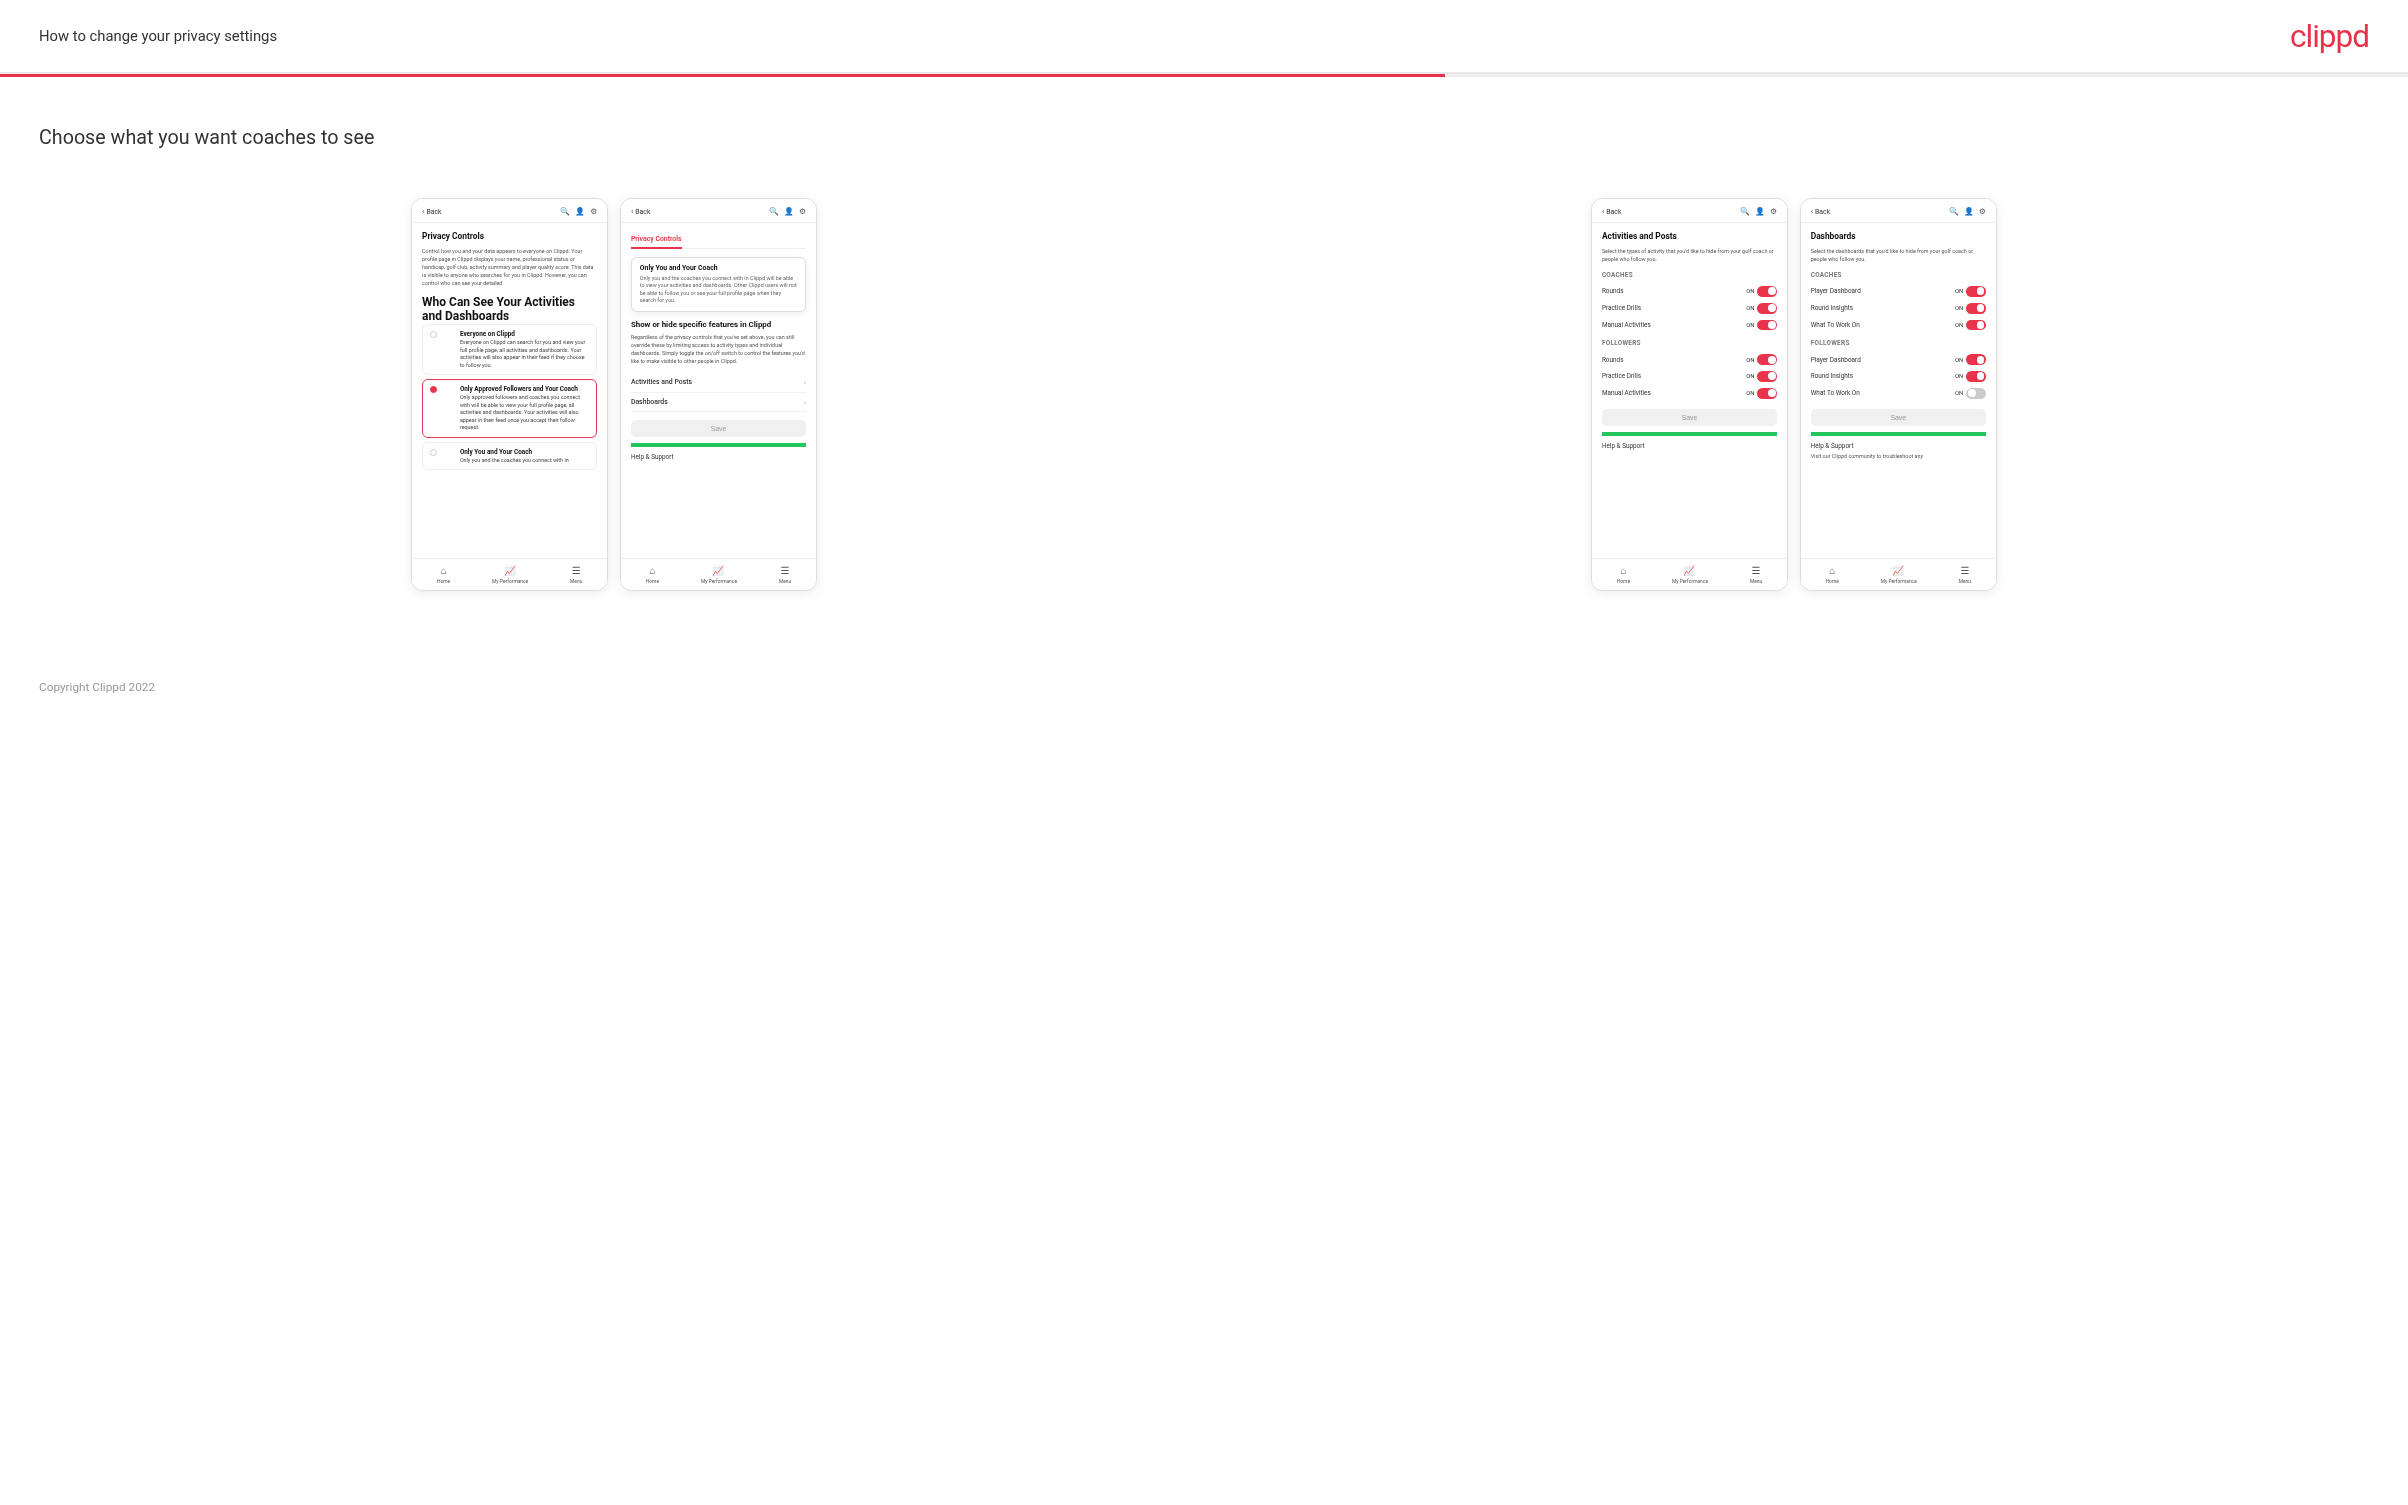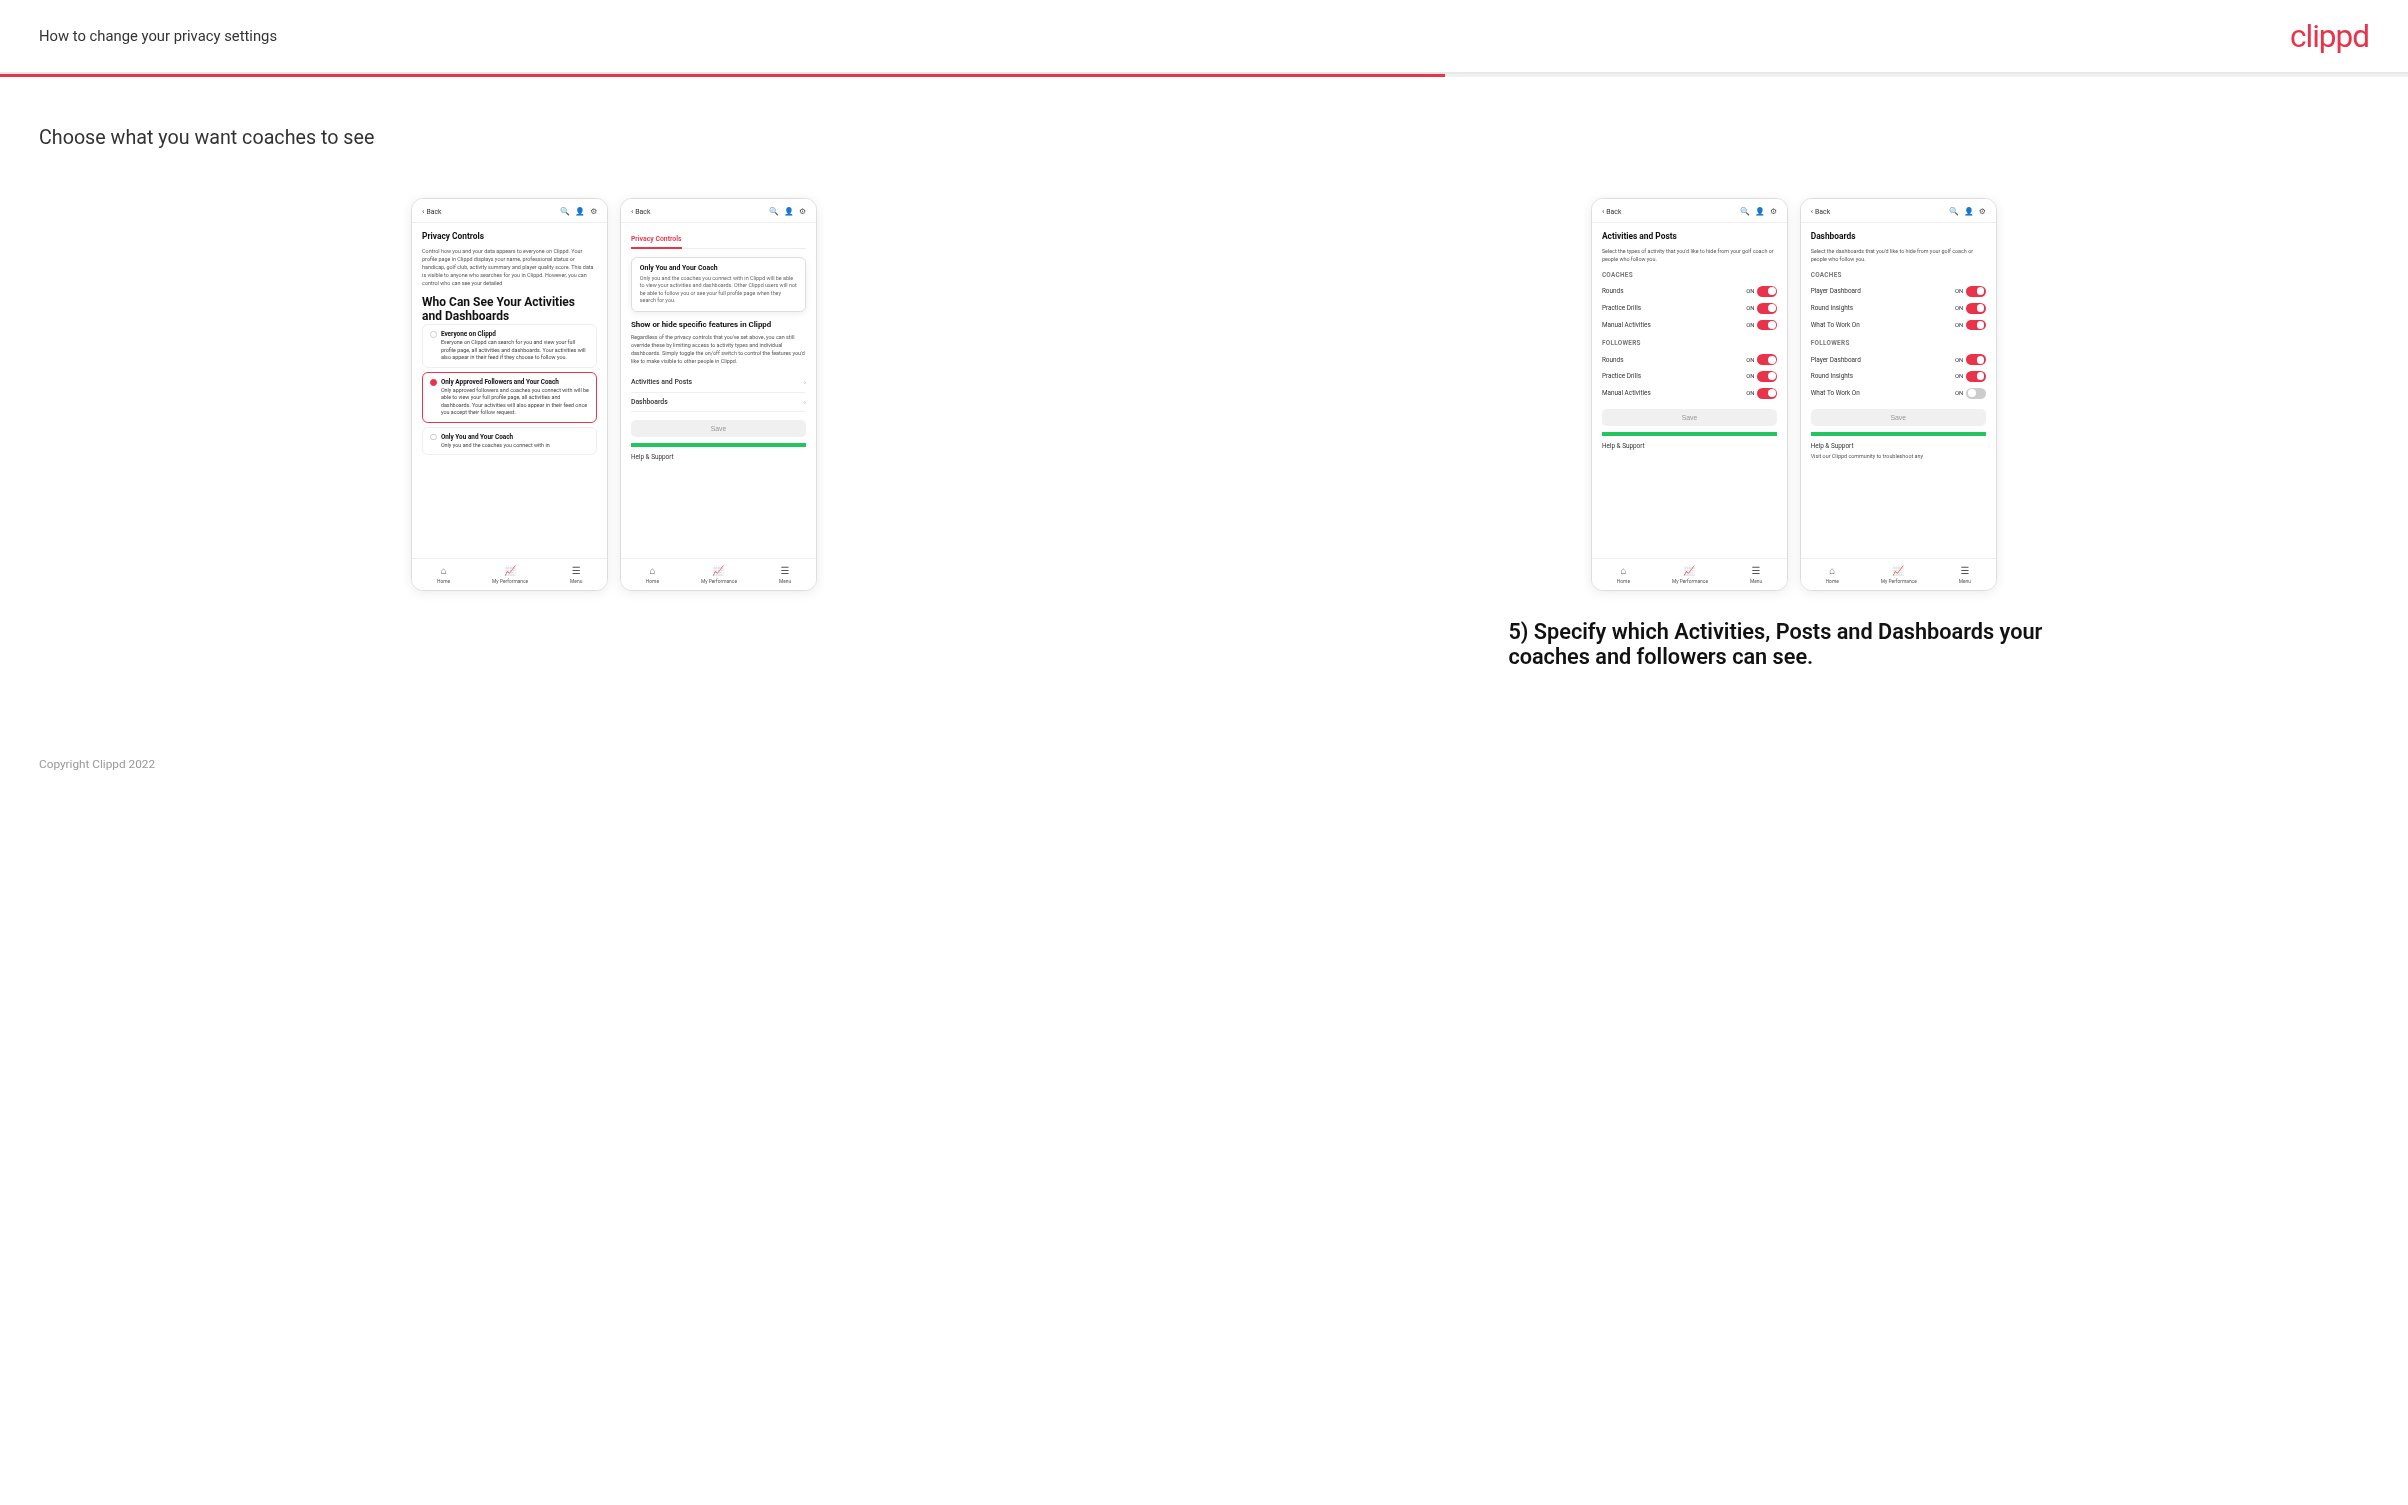--- a/index.html
+++ b/index.html
@@ -193,21 +193,21 @@
     }
     .toggle-row {
       display: flex;
       align-items: center;
     }
 
     
     .radio-option {
       display: flex;
       align-items: flex-start;
-      gap: 4px;
+      gap: 23px;
       padding: 4.9px 6.9px;
       border: 1px solid #eee;
       border-radius: 5.9px;
       margin-bottom: 3.9px;
       background: #fff;
     }
     .radio-option.selected {
       border-color: #e8334a;
     }
     .radio-circle {
@@ -648,21 +648,20 @@
               <span class="nav-item-label">My Performance</span>
             </div>
             <div class="nav-item">
               <span class="nav-item-icon">☰</span>
               <span class="nav-item-label">Menu</span>
             </div>
           </div>
         </div>
 
       </div>
-      <div class="caption-wide">5) Specify which Activities, Posts and Dashboards your  coaches and followers can see.</div>
     </div>
 
   </div>
 </div>
 
 <div class="footer">
   <span>Copyright Clippd 2022</span>
 </div>
 
 

